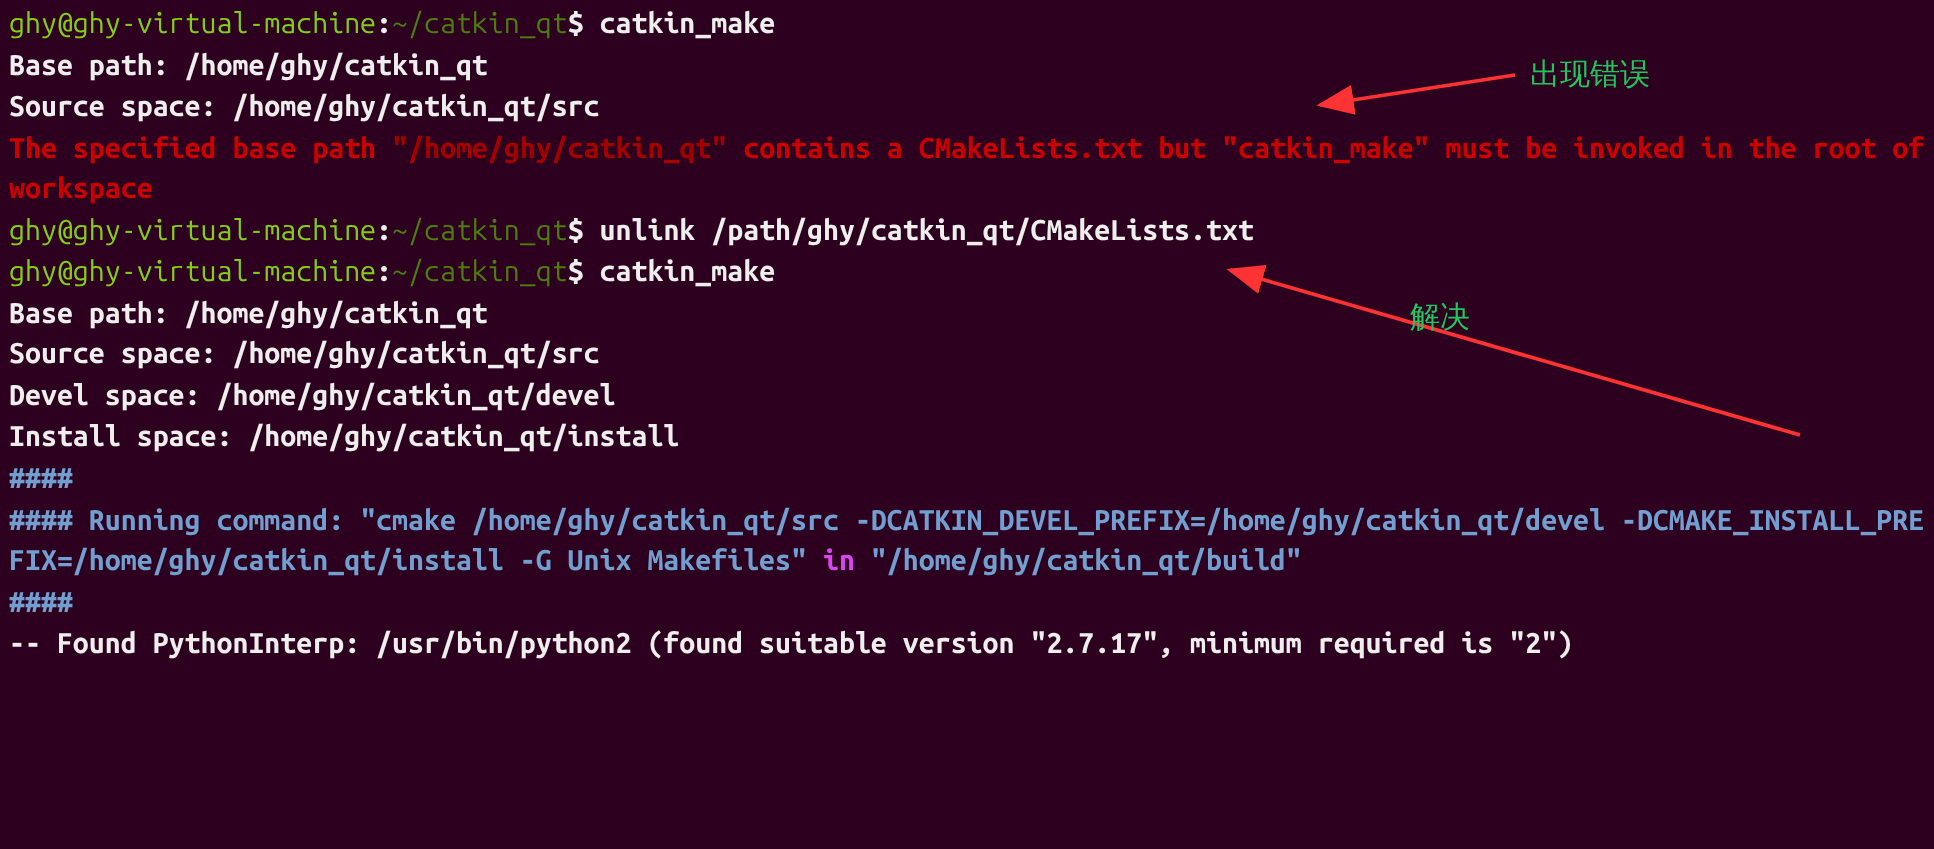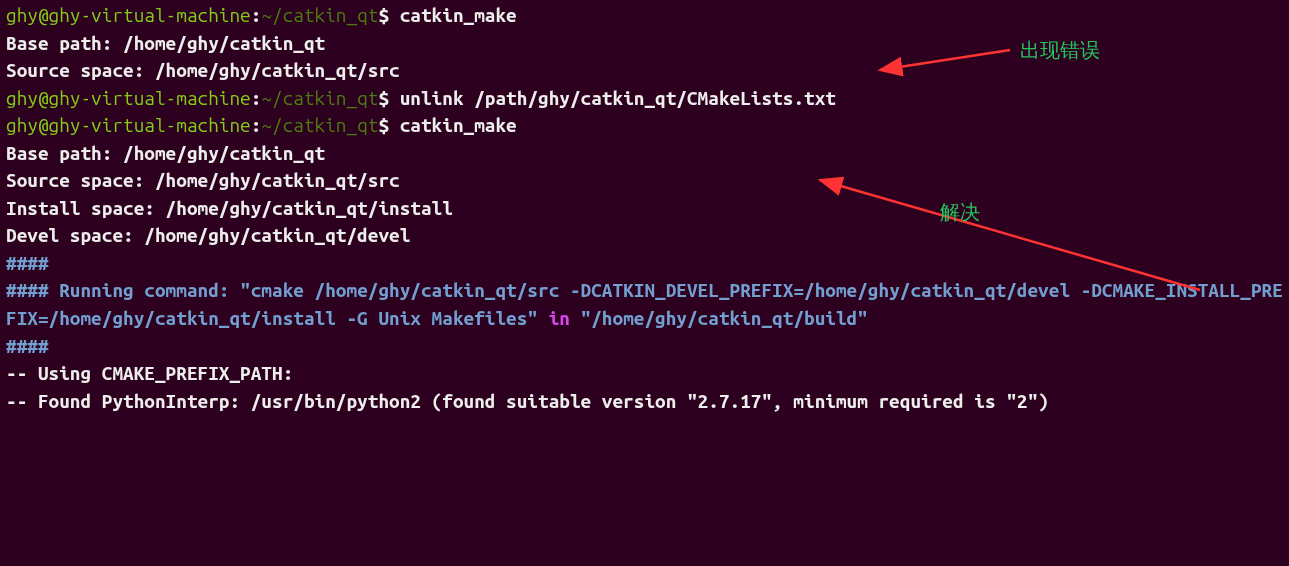--- a/index.html
+++ b/index.html
@@ -41,37 +41,37 @@
 </head>
 <body>
 
 <div>
 
 <div class="line"><span class="user">ghy@ghy-virtual-machine</span><span class="white">:</span><span class="path">~/catkin_qt</span><span class="white">$</span><span class="white"> </span><span class="white">catkin_make</span></div>
 
 <div class="line white">Base path: /home/ghy/catkin_qt</div>
 <div class="line white">Source space: /home/ghy/catkin_qt/src</div>
 
+<div class="line"><span class="err">The specified base path </span><span class="err-bold">"/home/ghy/catkin_qt"</span><span class="err"> contains a CMakeLists.txt but "catkin_make" must be invoked in the root of workspace</span></div>
 
 <div class="line"><span class="user">ghy@ghy-virtual-machine</span><span class="white">:</span><span class="path">~/catkin_qt</span><span class="white">$</span><span class="white"> </span><span class="white">unlink /path/ghy/catkin_qt/CMakeLists.txt</span></div>
 
 <div class="line"><span class="user">ghy@ghy-virtual-machine</span><span class="white">:</span><span class="path">~/catkin_qt</span><span class="white">$</span><span class="white"> </span><span class="white">catkin_make</span></div>
 
 <div class="line white">Base path: /home/ghy/catkin_qt</div>
 <div class="line white">Source space: /home/ghy/catkin_qt/src</div>
+<div class="line white">Devel space: /home/ghy/catkin_qt/devel</div>
 <div class="line white">Install space: /home/ghy/catkin_qt/install</div>
-<div class="line white">Devel space: /home/ghy/catkin_qt/devel</div>
 
 <div class="line hash">####</div>
 
 <div class="line"><span class="hash">#### </span><span class="run-cmd">Running command: </span><span class="run-cmd">"cmake /home/ghy/catkin_qt/src -DCATKIN_DEVEL_PREFIX=/home/ghy/catkin_qt/devel -DCMAKE_INSTALL_PREFIX=/home/ghy/catkin_qt/install -G Unix Makefiles"</span><span class="in-word"> in </span><span class="run-cmd">"/home/ghy/catkin_qt/build"</span></div>
 
 <div class="line hash">####</div>
 
-<div class="line white">-- Using CMAKE_PREFIX_PATH:</div>
 <div class="line white">-- Found PythonInterp: /usr/bin/python2 (found suitable version "2.7.17", minimum required is "2")</div>
 
 </div>
 
 <svg class="svg-overlay" width="1289" height="566">
   <defs>
     <marker id="arrowhead" markerWidth="10" markerHeight="8" refX="9" refY="4" orient="auto">
       <polygon points="0 0, 10 4, 0 8" fill="#ff3333"></polygon>
     </marker>
   </defs>

